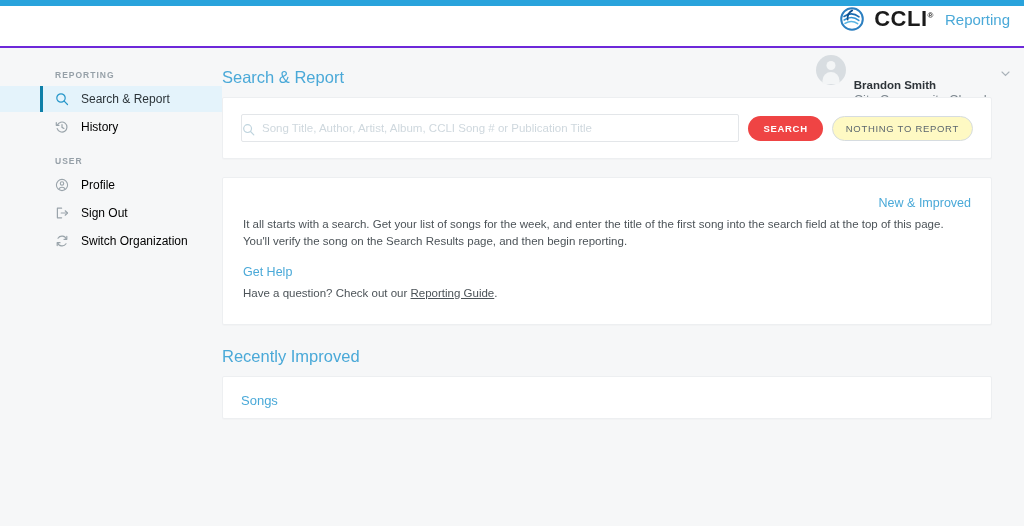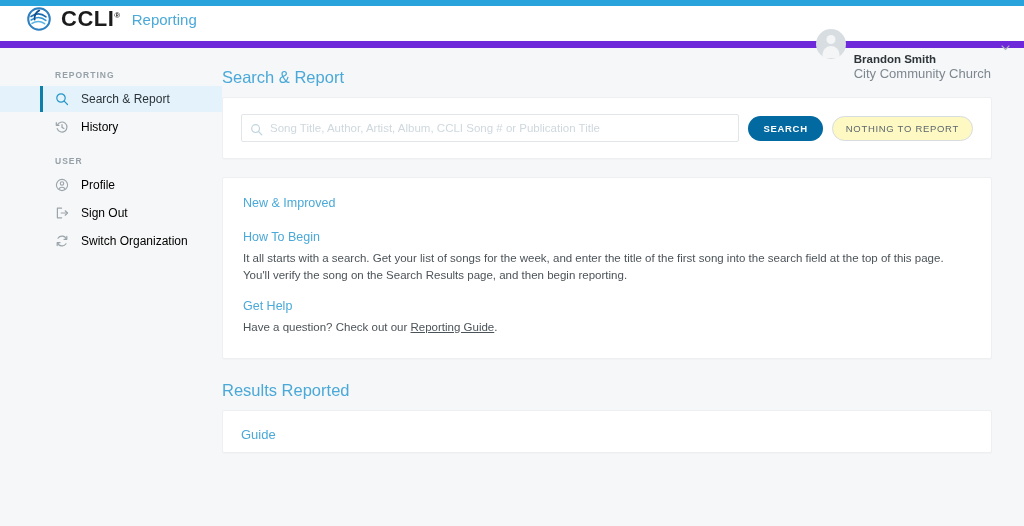--- a/index.html
+++ b/index.html
@@ -7,22 +7,22 @@
     width: 1024px; height: 526px;
     background: #f6f7f8;
     font-family: "Liberation Sans", sans-serif;
     overflow: hidden;
   }
   #topstrip { height: 6px; background: #29a3dc; width: 100%; }
 
   
   #header {
     height: 42px; background: #ffffff; width: 100%;
-    display: flex; align-items: flex-start; justify-content: space-between;
-    padding: 0 14px 0 26px; border-bottom: 7px solid #6d28d9;
+    display: flex; align-items: flex-end; justify-content: space-between;
+    padding: 0 14px 0 26px; border-bottom: 2px solid #6d28d9; flex-direction: column;
   }
   .brand { display: flex; align-items: center; gap: 9px; }
   .brand-mark { width: 26px; height: 26px; flex: 0 0 auto; }
   .brand-name {
     font-size: 22px; font-weight: bold; color: #1b1b1b;
     letter-spacing: .5px; line-height: 1;
   }
   .brand-reg { font-size: 8px; color: #1b1b1b; vertical-align: super; }
   .brand-sub { font-size: 15px; color: #4aa9d8; margin-left: 2px; }
 
@@ -79,47 +79,47 @@
   }
   .card {
     background: #ffffff; border: 1px solid #edeff1;
     border-radius: 2px; box-shadow: 0 1px 1px rgba(0,0,0,.02);
   }
 
   
   #search-card { padding: 16px 18px; display: flex; align-items: center; gap: 9px; }
   .search-wrap {
     flex: 1; height: 28px; border: 1px solid #e3e6e9; border-radius: 2px;
-    display: flex; align-items: center; padding: 0 8px; gap: 7px; background:#fff;
+    display: flex; align-items: center; padding: 0 0; gap: 7px; background:#fff;
   }
   .search-wrap .ic { color: #bfd4de; width: 13px; height: 13px; flex:0 0 13px; }
   .search-input {
     border: 0; outline: 0; flex: 1; font-size: 11.5px;
     font-family: "Liberation Sans", sans-serif; color: #2e3439;
   }
   .search-input::placeholder { color: #cfd8de; }
   .btn {
     height: 25px; border-radius: 13px; font-size: 9.5px; letter-spacing: .7px;
     display: flex; align-items: center; justify-content: center;
     font-family: "Liberation Sans", sans-serif; cursor: pointer; white-space: nowrap;
   }
-  .btn-primary { background: #0369a1; color: #fff; border: 0; padding: 0 15px; font-weight:bold; }
+  .btn-primary { background: #ef4444; color: #fff; border: 0; padding: 0 15px; font-weight:bold; }
   .btn-outline { background: #fef9c3; color: #5b666e; border: 1px solid #d6dce0; padding: 0 13px; }
 
   
   #welcome-card { padding: 18px 20px 22px 20px; }
   .w-grid { display: flex; gap: 28px; }
   .w-col { flex: 1; }
   .w-head {
     font-size: 12.5px; color: #4aa9d8; margin-bottom: 6px; margin-top: 14px;
   }
   .w-head.first { margin-top: 0; }
   .w-text { font-size: 11.5px; color: #4c5358; line-height: 1.5; }
   .w-link { color: #4c5358; text-decoration: underline; }
-  .w-full { margin-bottom: 2px; }
+  .w-full { margin-bottom: 2px; text-align: right; }
 
   
   #recent-wrap { margin-top: 22px; }
   #recent-card { padding: 16px 18px 0 18px; }
   .sub-title { font-size: 13px; color: #4aa9d8; margin-bottom: 10px; }
 </style>
 </head>
 <body>
 
 <div id="topstrip"></div>
@@ -238,30 +238,29 @@
 
     <div style="height:18px"></div>
 
 
     <div class="card" id="welcome-card">
       <div class="w-full">
         <div class="w-head first">New &amp; Improved</div>
       </div>
       <div class="w-grid">
         <div class="w-col">
-          <div class="w-head">How To Begin</div>
           <div class="w-text">It all starts with a search. Get your list of songs for the week, and enter the title of the first song into the search field at the top of this page. You'll verify the song on the Search Results page, and then begin reporting.</div>
           <div class="w-head">Get Help</div>
           <div class="w-text"><span>Have a question? Check out our </span><a class="w-link" href="#">Reporting Guide</a><span>.</span></div>
         </div>
       </div>
     </div>
 
     <div id="recent-wrap">
-      <div class="section-title">Results Reported</div>
+      <div class="section-title">Recently Improved</div>
       <div class="card" id="recent-card">
-        <div class="sub-title">Guide</div>
+        <div class="sub-title">Songs</div>
 
       </div>
     </div>
 
   </div>
 </div>
 
 </body></html>

